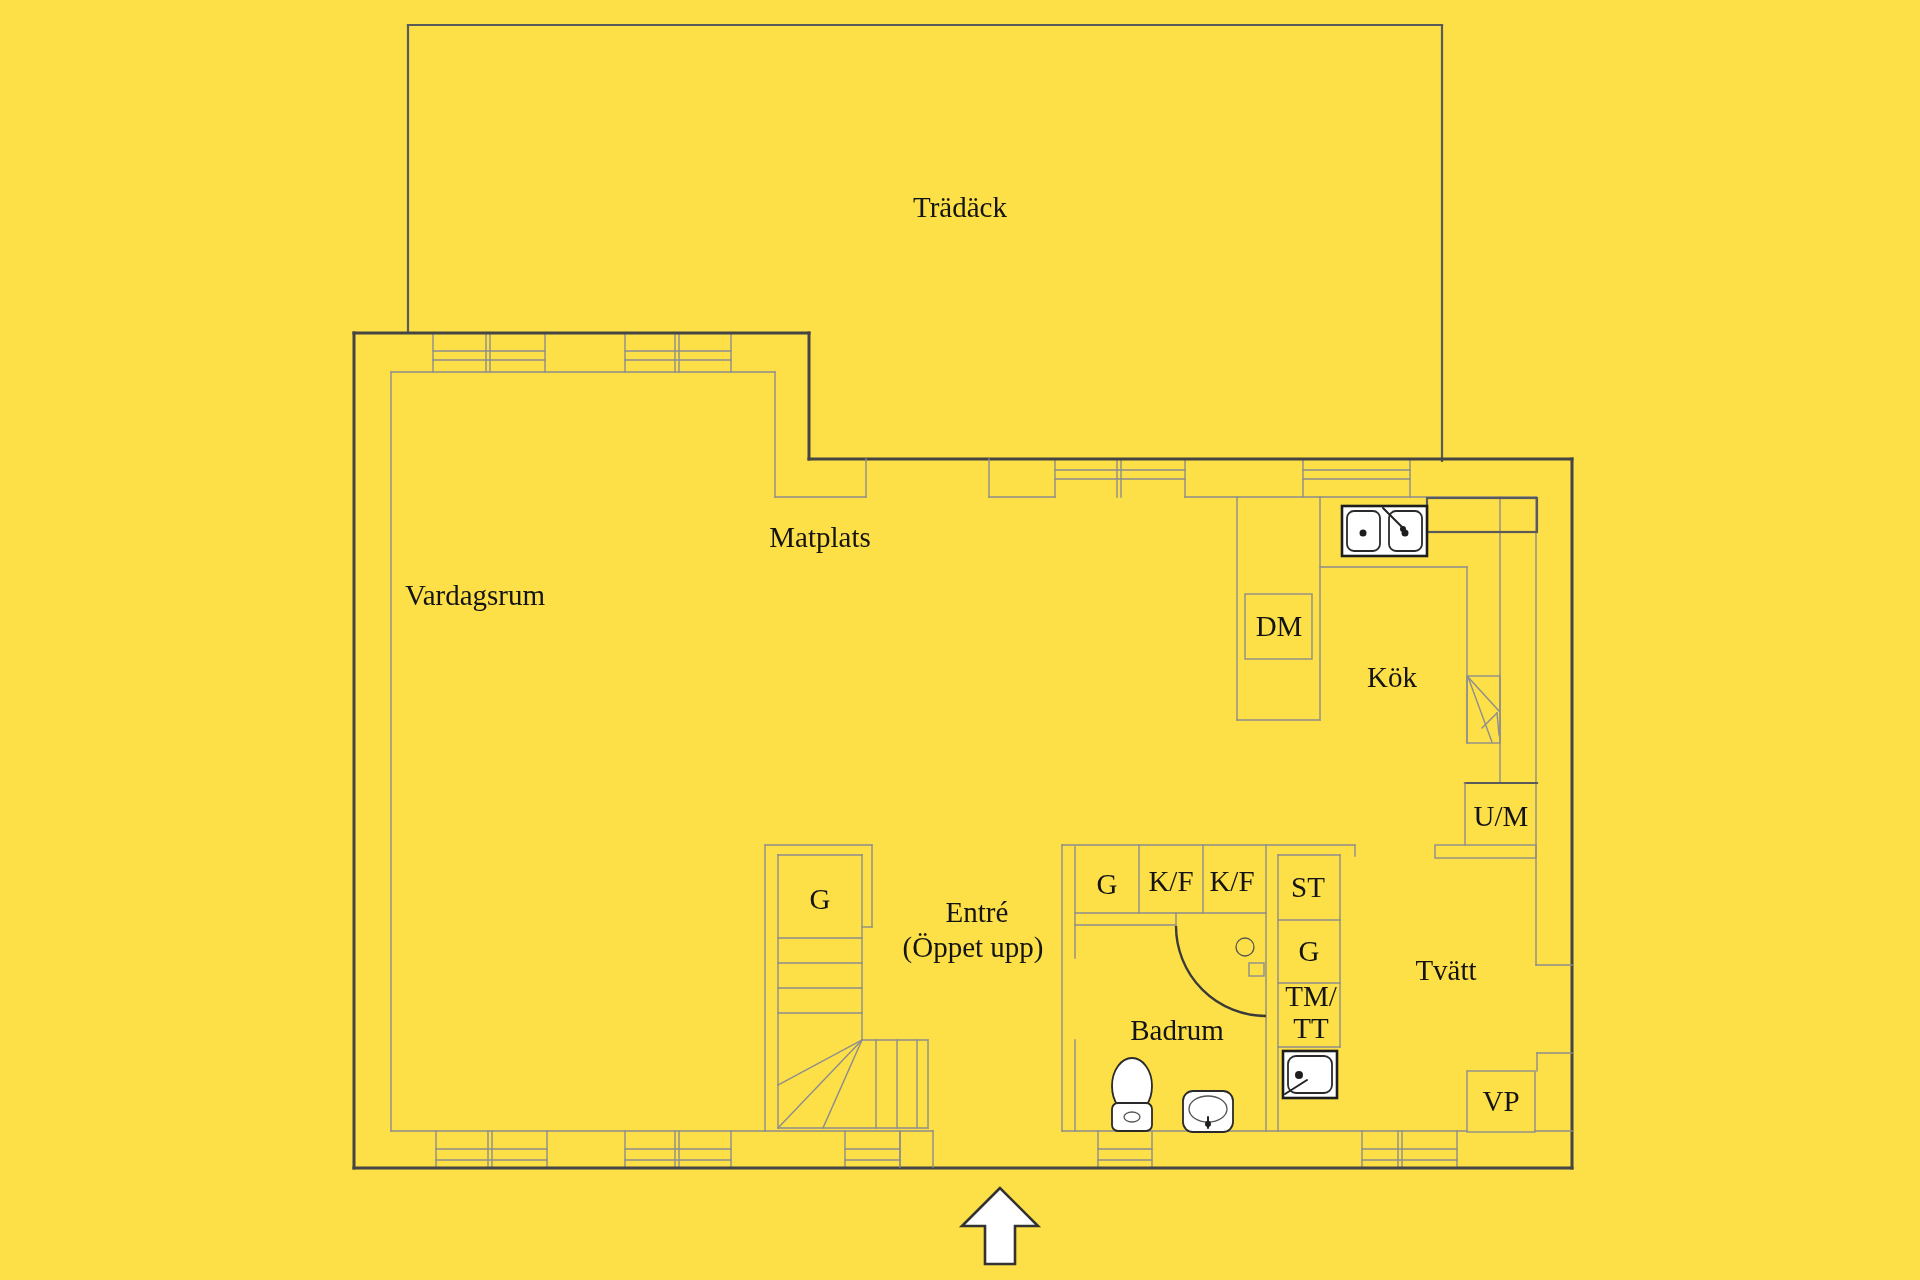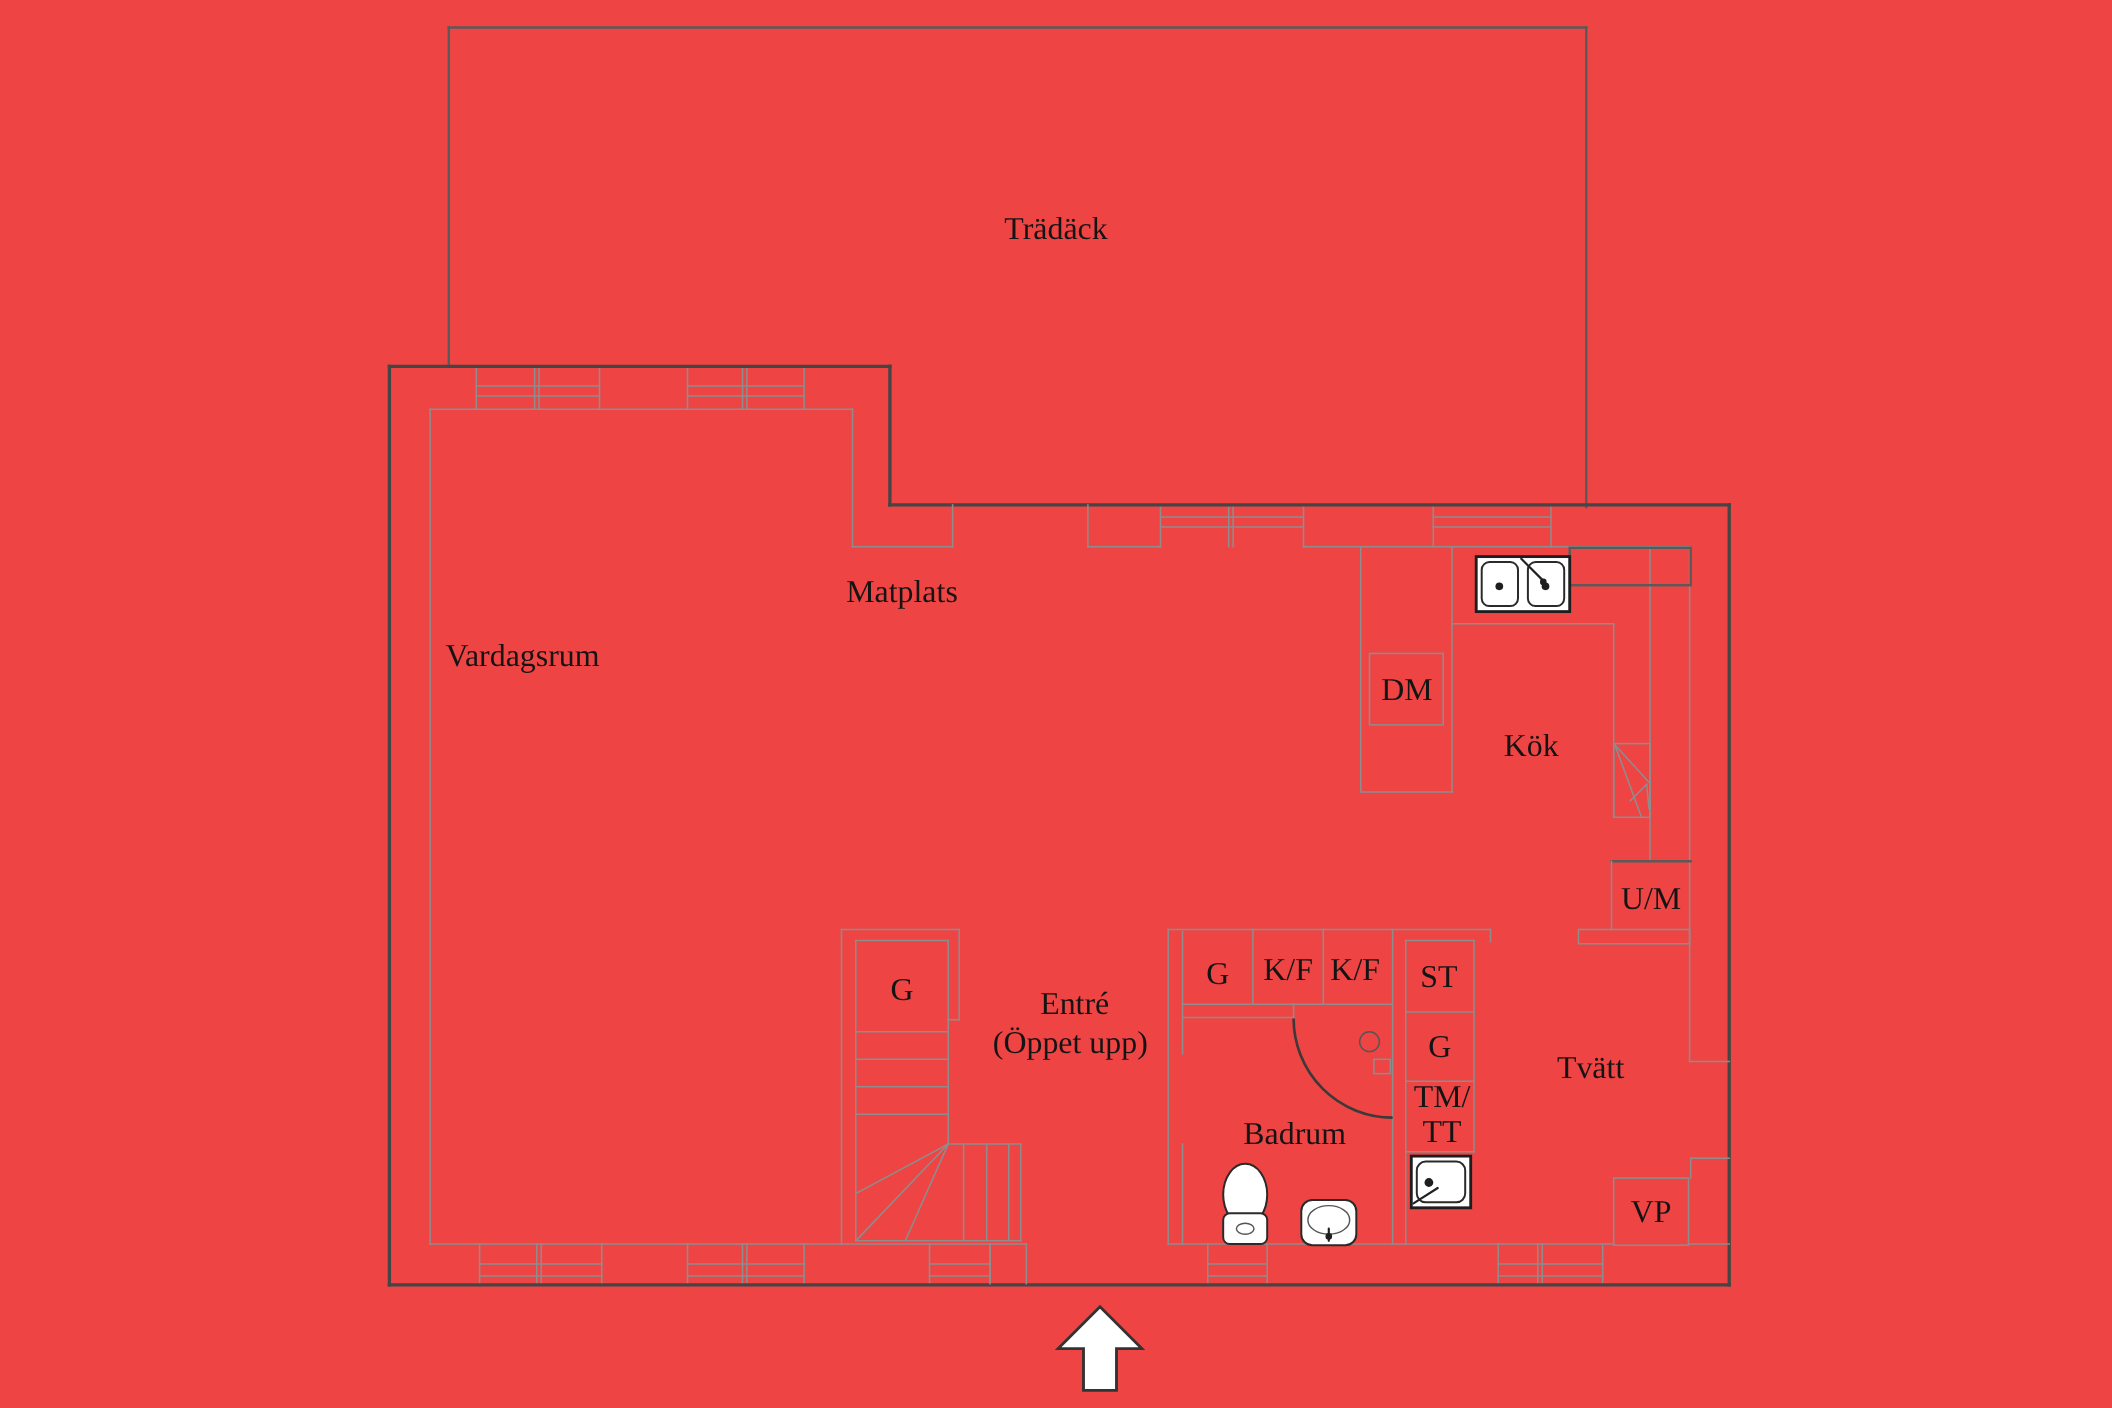--- a/index.html
+++ b/index.html
@@ -1,16 +1,16 @@
 <!DOCTYPE html>
 <html><head>
 <meta charset="utf-8">
 <style>
   html,body{margin:0;padding:0;background:#ffffff;}
-  .page{position:relative;width:1920px;height:1280px;background:#ef4444;overflow:hidden;}
+  .page{position:relative;width:1920px;height:1280px;background:#fde047;overflow:hidden;}
   svg{position:absolute;left:0;top:0;}
   .w-bold{stroke:#454545;stroke-width:3;fill:none;stroke-linecap:square;}
   .w-med{stroke:#5a5a5a;stroke-width:2.2;fill:none;stroke-linecap:square;}
   .w-thin{stroke:#8d8d8d;stroke-width:1.4;fill:none;stroke-linecap:square;}
   .w-arc{stroke:#3a3a3a;stroke-width:2.4;fill:none;}
   .fx{stroke:#1e1e1e;stroke-width:2.6;fill:#ffffff;}
   .fx-med{stroke:#2a2a2a;stroke-width:1.8;fill:#ffffff;}
   .fx-thin{stroke:#555555;stroke-width:1.3;fill:none;}
   .fx-line{stroke:#222222;stroke-width:2;fill:none;stroke-linecap:round;}
   .fx-fill{fill:#1e1e1e;stroke:none;}

